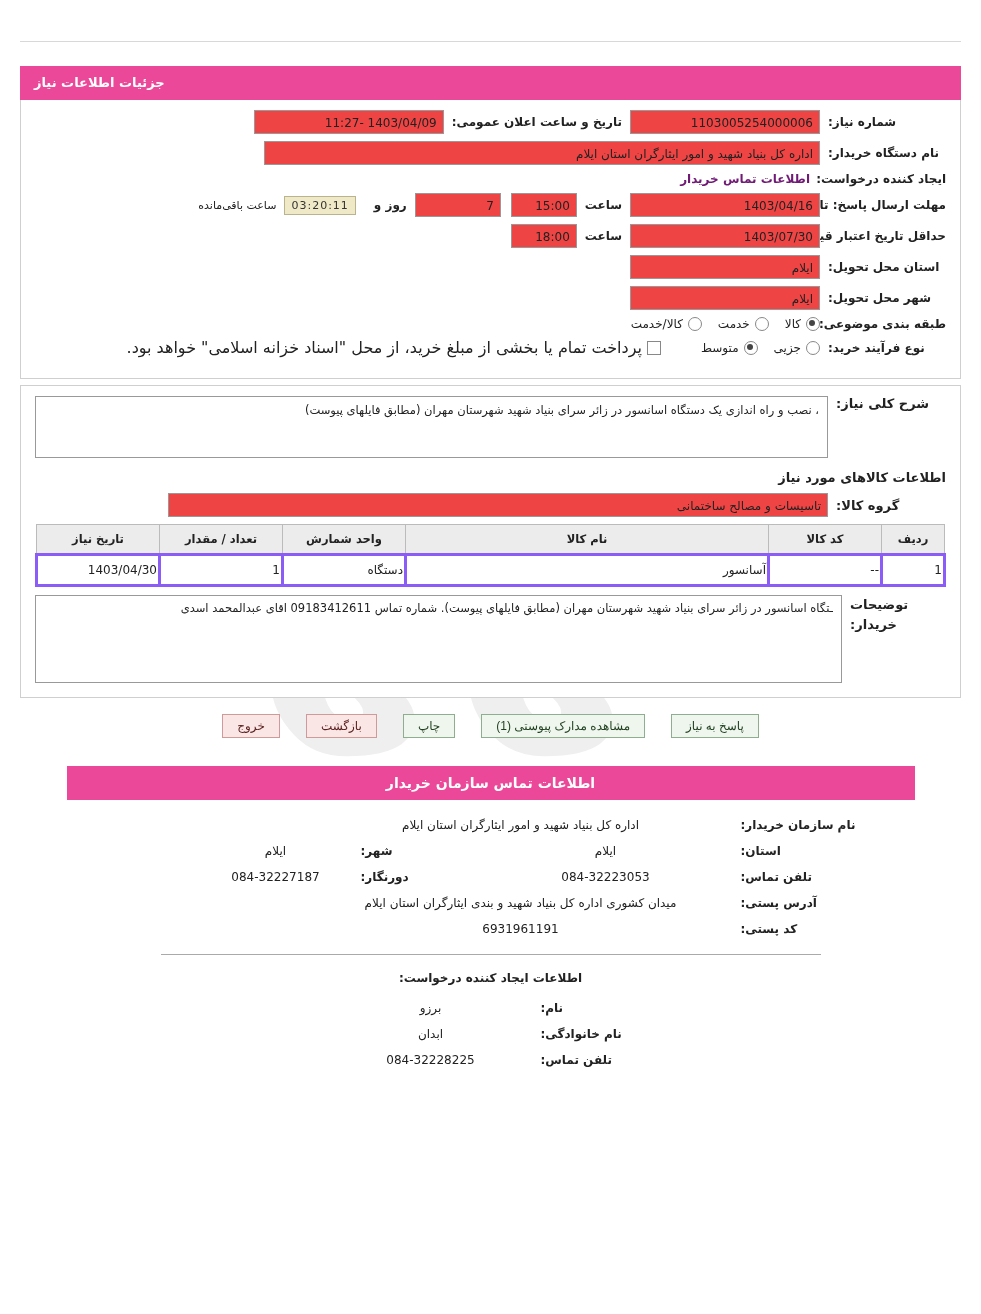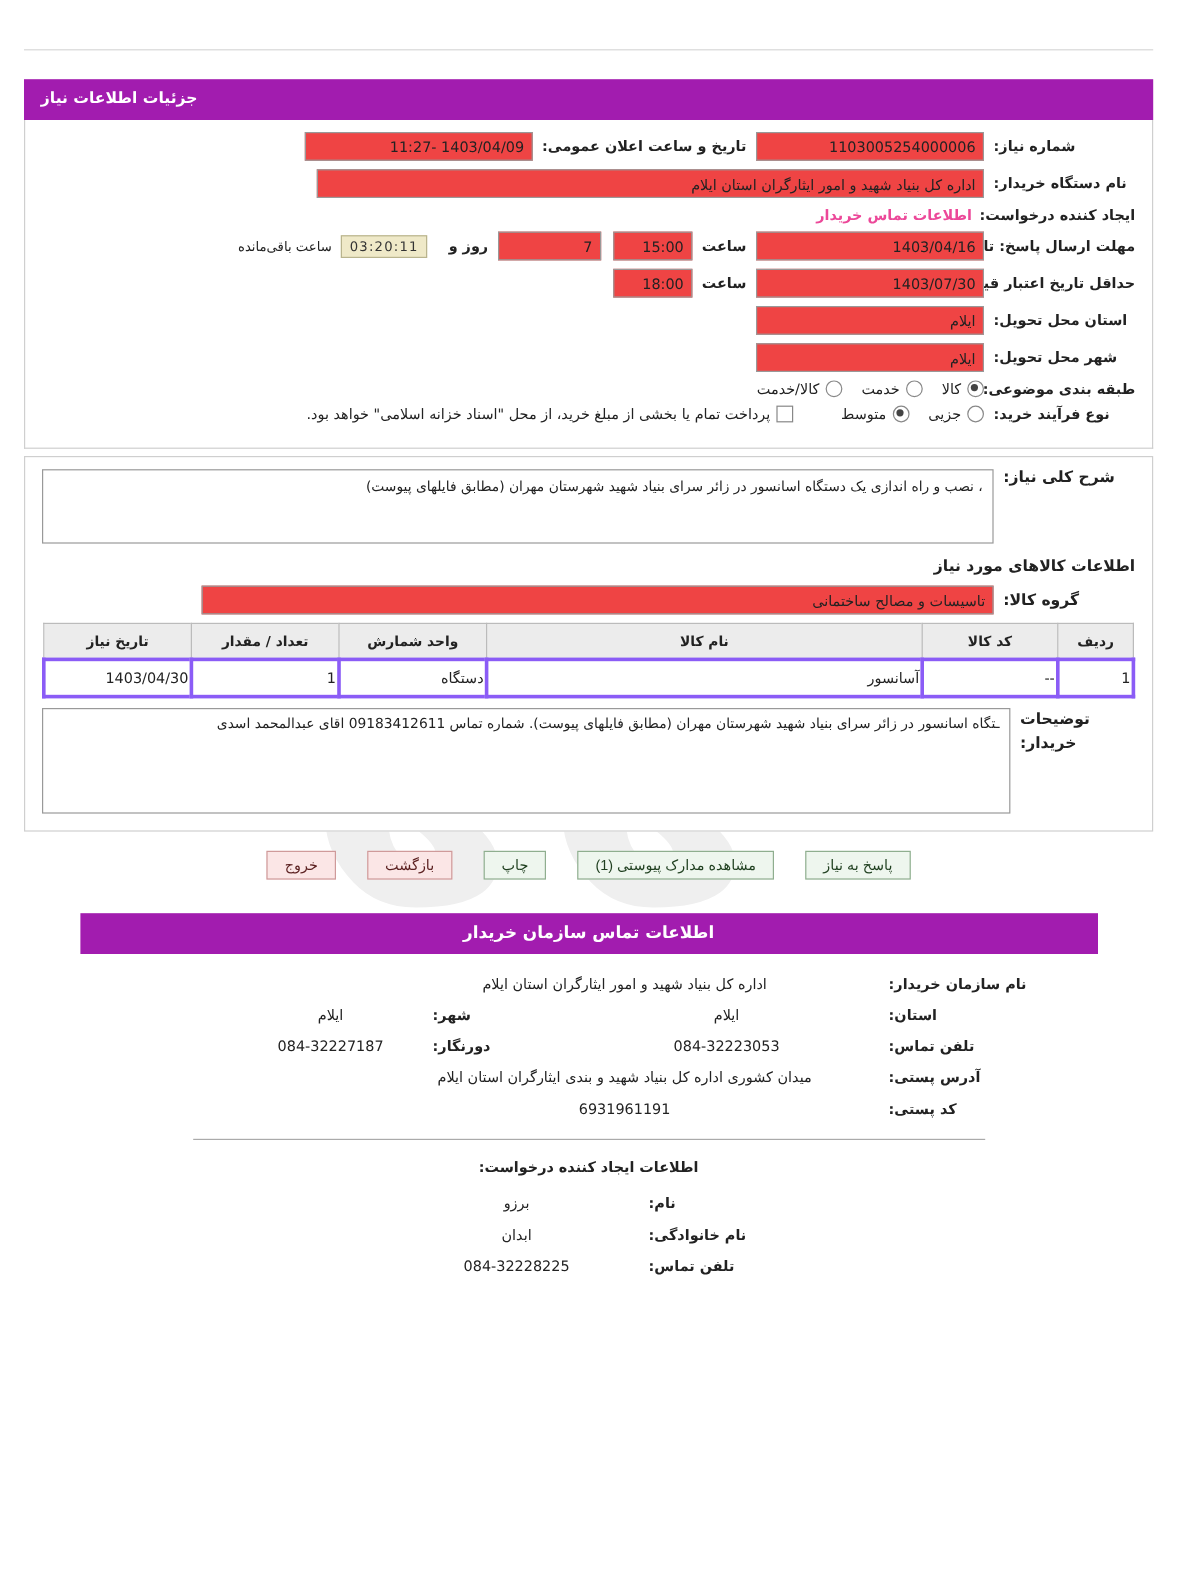--- a/index.html
+++ b/index.html
@@ -36,21 +36,21 @@
     padding: 0 20px;
   }
   .toprule {
     border-bottom: 1px solid #d8d8d8;
     margin: 40px 0 0 0;
     height: 1px;
   }
   .topgap { height: 24px; }
 
   .section-header {
-    background: #a21caf;
+    background: #ec4899;
     color: #ffffff;
     height: 34px;
     line-height: 34px;
     padding: 0 14px;
     font-size: 13px;
     font-weight: bold;
     text-align: left;
   }
   .section-header.contact {
     width: 820px;
@@ -101,21 +101,21 @@
   .fld.w560 { width: 556px; }
   .fld.w96 { width: 66px; }
   .fld.w80 { width: 86px; }
   .mini-lbl {
     font-size: 12px;
     font-weight: bold;
     padding: 0 8px;
     white-space: nowrap;
   }
   .link {
-    color: #ec4899;
+    color: #701a75;
     font-size: 12px;
     font-weight: bold;
     text-decoration: none;
     padding-right: 10px;
     white-space: nowrap;
     cursor: pointer;
   }
   .timer {
     background: #efe9c8;
     border: 1px solid #b9b48e;
@@ -158,21 +158,21 @@
     background: #444;
     border-radius: 50%;
     left: 2px; top: 2px;
   }
   .chk {
     width: 12px; height: 12px;
     border: 1px solid #888;
     background: #fff;
     display: inline-block;
   }
-  .note-text { font-size: 12px; }
+  .note-text { font-size: 16px; }
 
   .desc-title {
     font-size: 13px;
     font-weight: bold;
     width: 110px;
     text-align: left;
     padding-left: 8px;
   }
   .desc-box {
     border: 1px solid #999;

